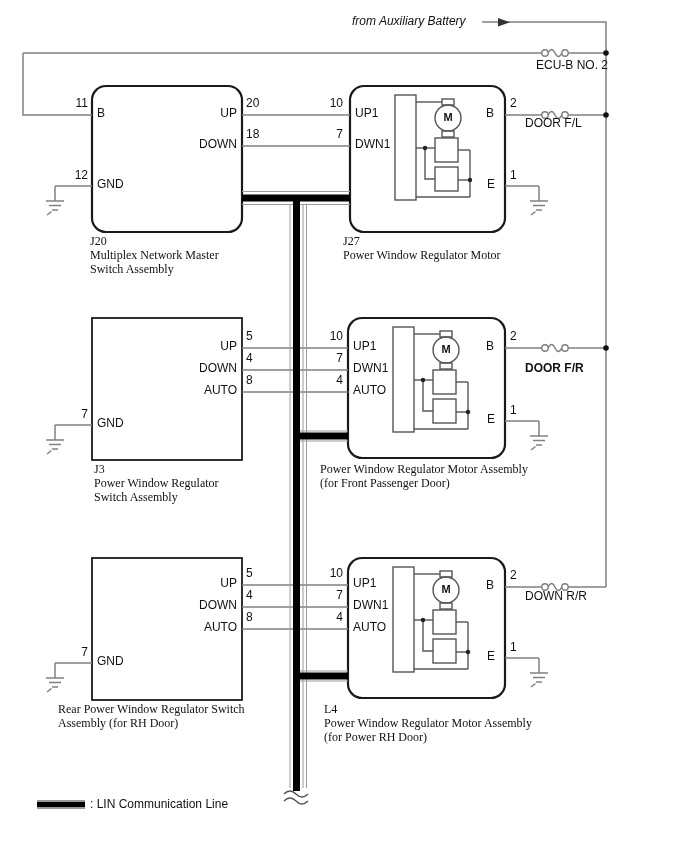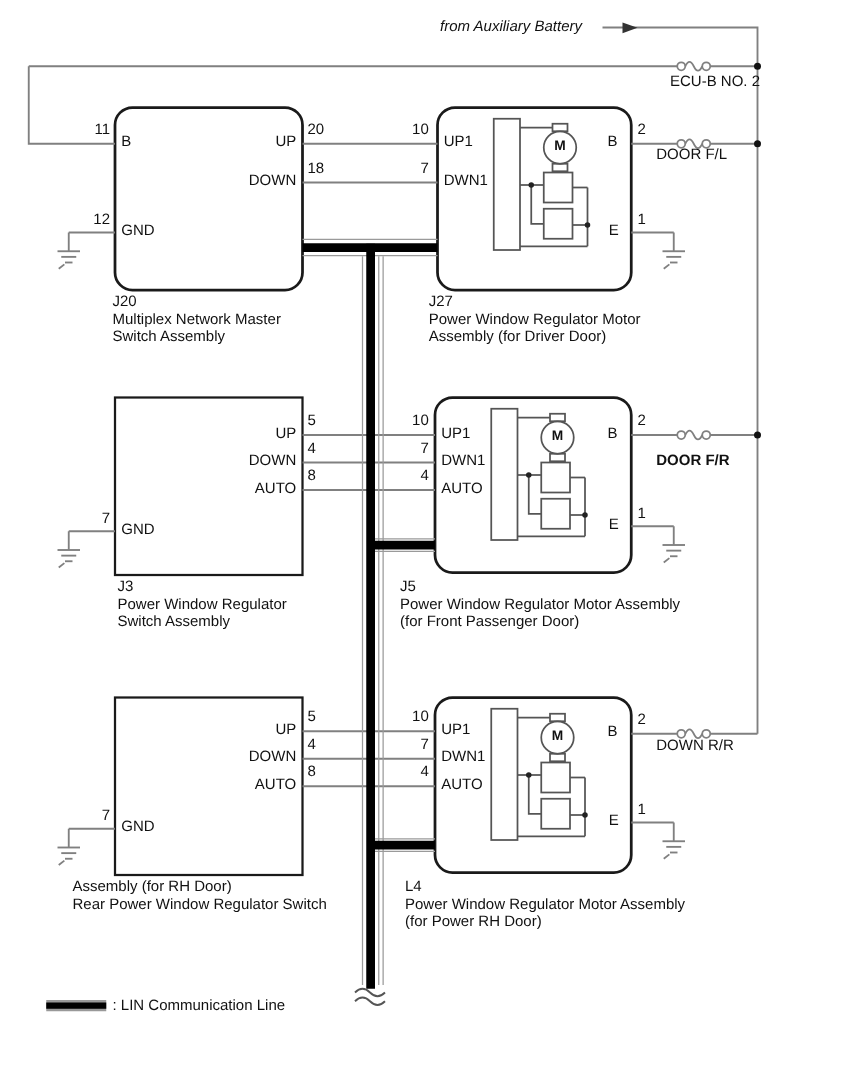--- a/index.html
+++ b/index.html
@@ -3,21 +3,21 @@
 <meta charset="utf-8">
 <style>
   html,body{margin:0;padding:0;background:#ffffff;}
   #stage{
     position:relative;width:688px;height:852px;background:#ffffff;overflow:hidden;
     font-family:"Liberation Sans",sans-serif;color:#111;
   }
   #diagram-svg{position:absolute;left:0;top:0;}
   .t{position:absolute;font-size:12px;line-height:13px;white-space:nowrap;color:#111;}
   .tr{text-align:right;}
-  .lbl{position:absolute;font-size:12px;line-height:14px;color:#111;}
+  .lbl{position:absolute;font-size:12px;line-height:14px;color:#111;font-family:Liberation Serif, serif;}
   .lbl div{white-space:nowrap;}
   .mlab{position:absolute;width:16px;text-align:center;font-size:11px;font-weight:bold;color:#111;}
 </style>
 </head>
 <body>
 
 <div id="stage">
 
 <svg id="diagram-svg" width="688" height="852" viewBox="0 0 688 852">
   <defs>
@@ -164,21 +164,20 @@
 <div class="t tr" style="left:313px;top:128px;width:30px;">7</div>
 <div class="t" style="left:355px;top:138px;">DWN1</div>
 <div class="t" style="left:510px;top:97px;">2</div>
 <div class="t" style="left:486px;top:107px;">B</div>
 <div class="t" style="left:510px;top:169px;">1</div>
 <div class="t" style="left:487px;top:178px;">E</div>
 <div class="mlab" style="left:440px;top:111px;">M</div>
 <div class="lbl" style="left:343px;top:234px;">
   <div>J27</div>
   <div>Power Window Regulator Motor</div>
-  <div>Assembly (for Driver Door)</div>
 </div>
 
 <div class="t" style="left:246px;top:330px;">5</div>
 <div class="t tr" style="left:187px;top:340px;width:50px;">UP</div>
 <div class="t" style="left:246px;top:352px;">4</div>
 <div class="t tr" style="left:177px;top:362px;width:60px;">DOWN</div>
 <div class="t" style="left:246px;top:374px;">8</div>
 <div class="t tr" style="left:177px;top:384px;width:60px;">AUTO</div>
 <div class="t tr" style="left:58px;top:408px;width:30px;">7</div>
 <div class="t" style="left:97px;top:417px;">GND</div>
@@ -193,36 +192,35 @@
 <div class="t tr" style="left:313px;top:352px;width:30px;">7</div>
 <div class="t" style="left:353px;top:362px;">DWN1</div>
 <div class="t tr" style="left:313px;top:374px;width:30px;">4</div>
 <div class="t" style="left:353px;top:384px;">AUTO</div>
 <div class="t" style="left:510px;top:330px;">2</div>
 <div class="t" style="left:486px;top:340px;">B</div>
 <div class="t" style="left:510px;top:404px;">1</div>
 <div class="t" style="left:487px;top:413px;">E</div>
 <div class="mlab" style="left:438px;top:343px;">M</div>
 <div class="lbl" style="left:320px;top:462px;">
-  <div>J5</div>
   <div>Power Window Regulator Motor Assembly</div>
   <div>(for Front Passenger Door)</div>
 </div>
 
 <div class="t" style="left:246px;top:567px;">5</div>
 <div class="t tr" style="left:187px;top:577px;width:50px;">UP</div>
 <div class="t" style="left:246px;top:589px;">4</div>
 <div class="t tr" style="left:177px;top:599px;width:60px;">DOWN</div>
 <div class="t" style="left:246px;top:611px;">8</div>
 <div class="t tr" style="left:177px;top:621px;width:60px;">AUTO</div>
 <div class="t tr" style="left:58px;top:646px;width:30px;">7</div>
 <div class="t" style="left:97px;top:655px;">GND</div>
 <div class="lbl" style="left:58px;top:702px;">
+  <div>Rear Power Window Regulator Switch</div>
   <div>Assembly (for RH Door)</div>
-  <div>Rear Power Window Regulator Switch</div>
 </div>
 
 <div class="t tr" style="left:313px;top:567px;width:30px;">10</div>
 <div class="t" style="left:353px;top:577px;">UP1</div>
 <div class="t tr" style="left:313px;top:589px;width:30px;">7</div>
 <div class="t" style="left:353px;top:599px;">DWN1</div>
 <div class="t tr" style="left:313px;top:611px;width:30px;">4</div>
 <div class="t" style="left:353px;top:621px;">AUTO</div>
 <div class="t" style="left:510px;top:569px;">2</div>
 <div class="t" style="left:486px;top:579px;">B</div>

